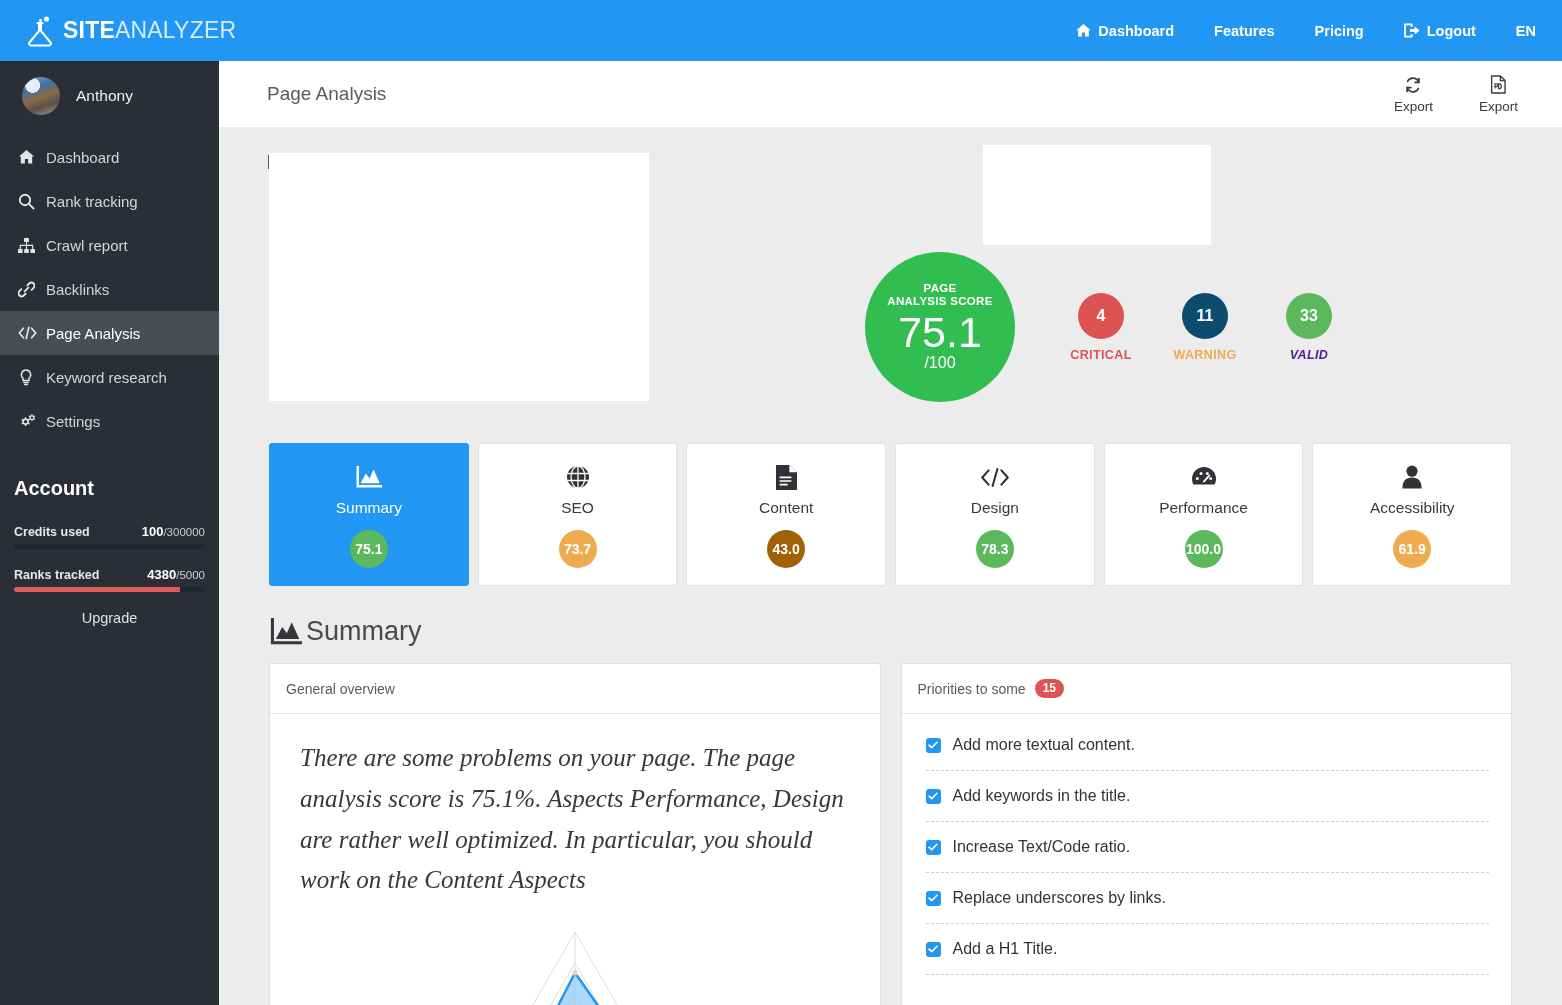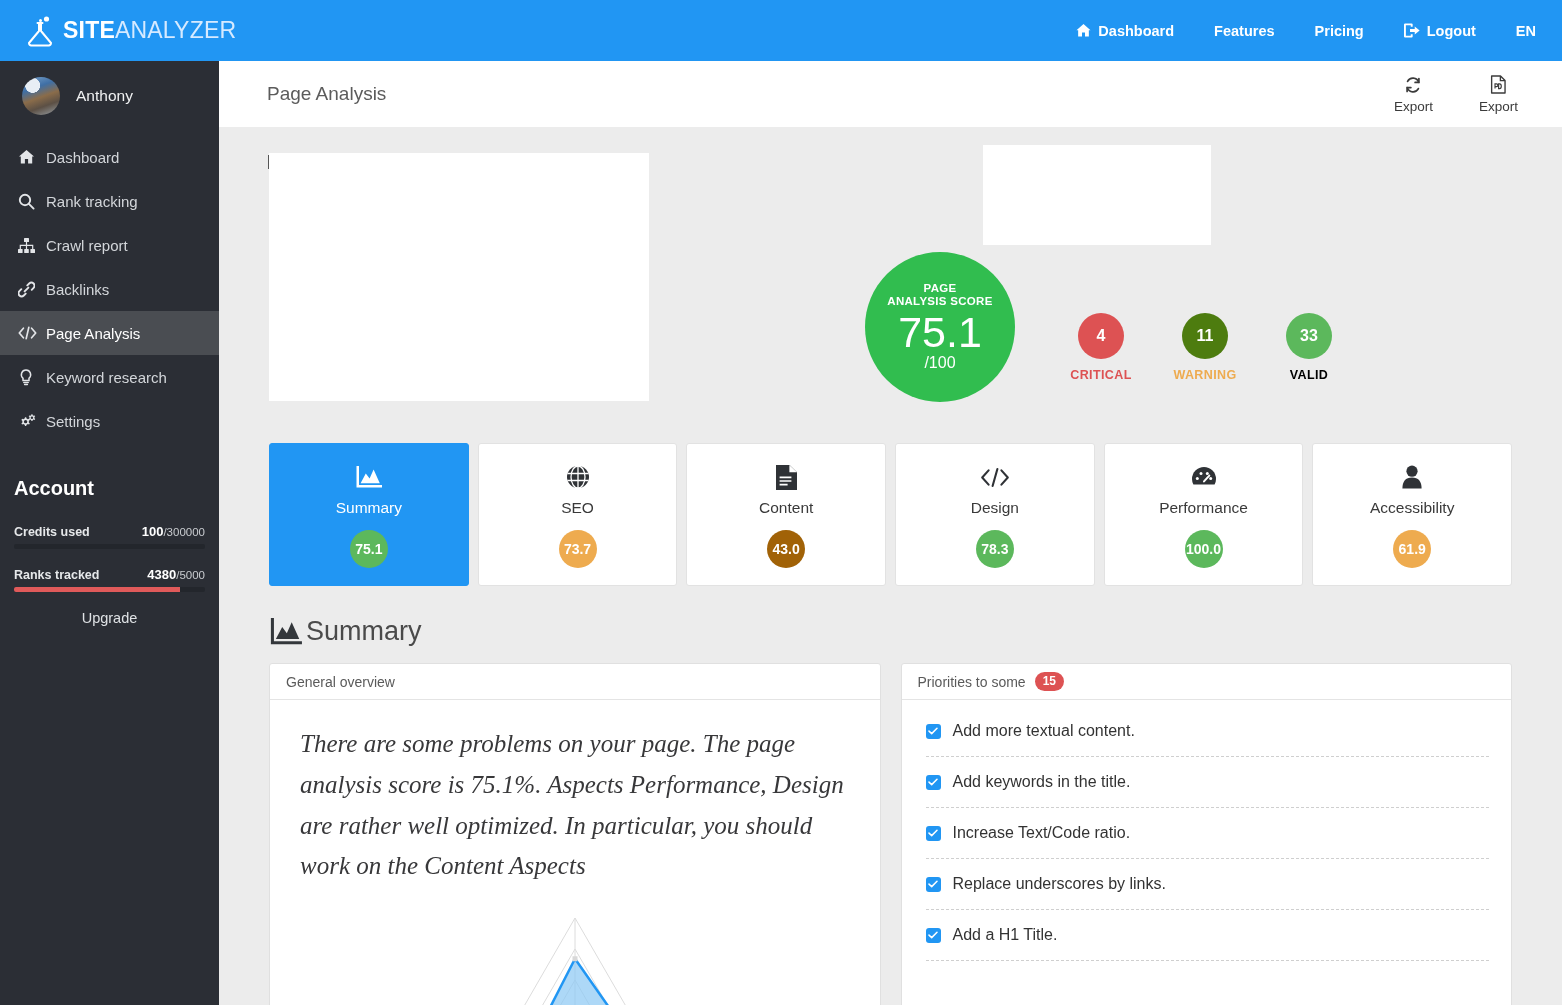--- a/index.html
+++ b/index.html
@@ -104,21 +104,21 @@
   .shot-big {
     position: absolute; left: 50px; top: 26px;
     width: 380px; height: 248px; background: #ffffff;
   }
   .caret { position: absolute; left: 49px; top: 28px; width: 1px; height: 14px; background: #555; }
   .shot-small {
     position: absolute; left: 764px; top: 18px;
     width: 228px; height: 100px; background: #ffffff;
   }
 
-  .score-wrap { position: absolute; left: 646px; top: 125px; display: flex; align-items: center; }
+  .score-wrap { position: absolute; left: 646px; top: 125px; display: flex; align-items: flex-start; }
   .score-circle {
     width: 150px; height: 150px; border-radius: 50%;
     background: #31bd4f; color: #ffffff;
     display: flex; flex-direction: column; align-items: center; justify-content: center;
     flex: none;
   }
   .score-circle .lbl {
     font-size: 11.5px; font-weight: bold; line-height: 1.15;
     text-align: center; letter-spacing: .3px; margin-bottom: 1px;
   }
@@ -156,21 +156,21 @@
   .sectitle {
     display: flex; align-items: center; margin: 30px 0 16px 50px;
     font-size: 27px; font-weight: 300; color: #4a4a4a;
   }
   .sectitle .sic { margin-right: 4px; display: flex; align-items: center; color: #33373b; }
 
   
   .panels { display: flex; margin: 0 50px; gap: 20px; }
   .panel { flex: 1; background: #ffffff; border: 1px solid #e0e0e0; border-radius: 3px; }
   .panel-head {
-    height: 36px; display: flex; align-items: center; padding: 0 16px;
+    height: 50px; display: flex; align-items: center; padding: 0 16px;
     border-bottom: 1px solid #e4e4e4; font-size: 14px; color: #5a5a5a;
   }
   .badge {
     margin-left: 9px; background: #dd5253; color: #ffffff;
     font-size: 12px; font-weight: bold; border-radius: 10px;
     padding: 2px 8px; line-height: 1.2;
   }
   .overview-text {
     font-family: "Liberation Serif", serif; font-style: italic;
     font-size: 25px; line-height: 1.63; color: #38383a;
@@ -388,26 +388,26 @@
         <div class="num">75.1</div>
         <div class="den">/100</div>
       </div>
 
       <div class="stats">
         <div class="stat">
           <div class="dot" id="stat-dot-0" style="background: rgb(221, 82, 83);">4</div>
           <div class="cap" id="stat-cap-0" style="color: rgb(221, 82, 83);">CRITICAL</div>
         </div>
         <div class="stat">
-          <div class="dot" id="stat-dot-1" style="background: #4d7c0f;">11</div>
+          <div class="dot" id="stat-dot-1" style="background: #0c4a6e;">11</div>
           <div class="cap" id="stat-cap-1" style="color: rgb(238, 171, 79);">WARNING</div>
         </div>
         <div class="stat">
           <div class="dot" id="stat-dot-2" style="background: rgb(92, 184, 92);">33</div>
-          <div class="cap" id="stat-cap-2" style="color: #000000;">VALID</div>
+          <div class="cap" id="stat-cap-2" style="color: #4c1d95; font-style: italic;">VALID</div>
         </div>
       </div>
     </div>
   </div>
 
   <div class="tabs">
     <div class="tab active">
       <span class="tic">
         <svg width="27" height="23" viewBox="0 0 27 23" fill="currentColor">
           <path d="M1.5 0 L4 0 L4 19 L27 19 L27 21.6 L1.5 21.6 Z"></path>

